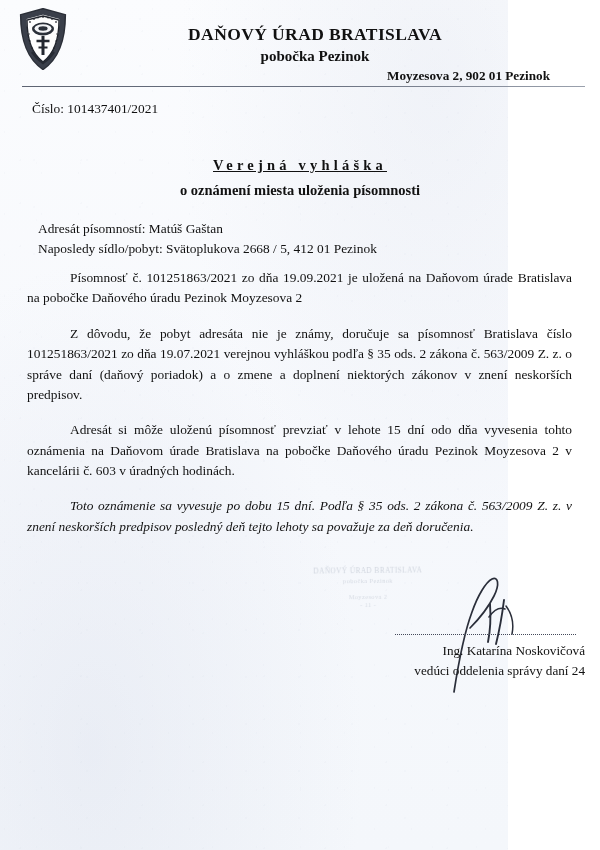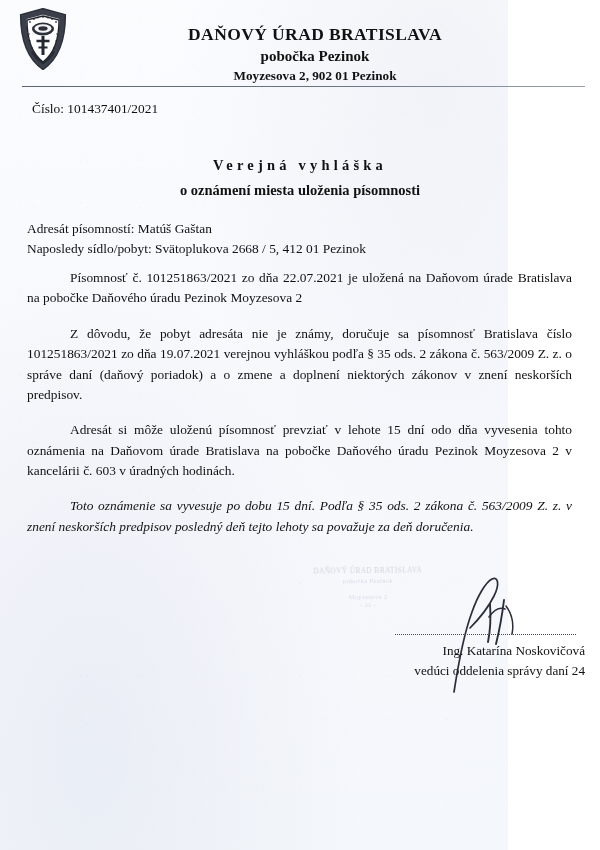--- a/index.html
+++ b/index.html
@@ -65,20 +65,21 @@
     font-size: 15px;
     font-weight: bold;
     line-height: 1.35;
     margin-top: 1px;
   }
   .org-address {
     font-size: 13.2px;
     font-weight: bold;
     line-height: 1.35;
     margin-top: 1px;
+    text-align: right;
   }
   .rule {
     position: absolute;
     left: 22px;
     top: 86px;
     width: 563px;
     height: 1.4px;
     background: linear-gradient(90deg, #5d6472 0%, #6c7382 55%, #9aa1ad 100%);
   }
 
@@ -98,32 +99,33 @@
     left: 0;
     top: 155px;
     width: 600px;
     text-align: center;
   }
   .doc-title-main {
     font-size: 14.5px;
     font-weight: bold;
     letter-spacing: 4.2px;
     line-height: 1.5;
+    text-decoration: underline;
   }
   .doc-title-sub {
     font-size: 14.5px;
     font-weight: bold;
     line-height: 1.5;
     margin-top: 3px;
   }
 
   
   .addressee {
     position: absolute;
-    left: 27px;
+    left: 38px;
     top: 219px;
     font-size: 13.4px;
     line-height: 1.52;
     font-family: Liberation Serif, serif;
   }
   .addressee div { white-space: nowrap; }
 
   
   .body-text {
     position: absolute;
@@ -252,21 +254,21 @@
     <div class="doc-title-main">Verejná vyhláška</div>
     <div class="doc-title-sub">o oznámení miesta uloženia písomnosti</div>
   </div>
 
   <div class="addressee">
     <div>Adresát písomností: Matúš Gaštan</div>
     <div>Naposledy sídlo/pobyt: Svätoplukova 2668 / 5, 412 01 Pezinok</div>
   </div>
 
   <div class="body-text">
-    <p class="para">Písomnosť č. 101251863/2021 zo dňa 22.07.2021 je uložená na Daňovom úrade Bratislava na pobočke Daňového úradu Pezinok Moyzesova 2</p>
+    <p class="para">Písomnosť č. 101251863/2021 zo dňa 19.09.2021 je uložená na Daňovom úrade Bratislava na pobočke Daňového úradu Pezinok Moyzesova 2</p>
     <p class="para">Z dôvodu, že pobyt adresáta nie je známy, doručuje sa písomnosť Bratislava číslo 101251863/2021 zo dňa 19.07.2021 verejnou vyhláškou podľa § 35 ods. 2  zákona č. 563/2009 Z. z. o správe daní (daňový poriadok) a o zmene a doplnení niektorých zákonov v znení neskorších predpisov.</p>
     <p class="para">Adresát si môže uloženú písomnosť prevziať v lehote 15 dní odo dňa vyvesenia tohto oznámenia na Daňovom úrade Bratislava na pobočke Daňového úradu Pezinok Moyzesova 2 v kancelárii č. 603 v úradných hodinách.</p>
     <p class="para">Toto oznámenie sa vyvesuje po dobu 15 dní. Podľa § 35 ods. 2 zákona č. 563/2009 Z. z. v znení neskorších predpisov posledný deň tejto lehoty sa považuje  za deň doručenia.</p>
   </div>
 
   <div class="stamp">
     <div class="stamp-l1">DAŇOVÝ ÚRAD BRATISLAVA</div>
     <div class="stamp-l2">pobočka Pezinok</div>
     <div class="stamp-l3">Moyzesova 2</div>
     <div class="stamp-l4">- 11 -</div>

